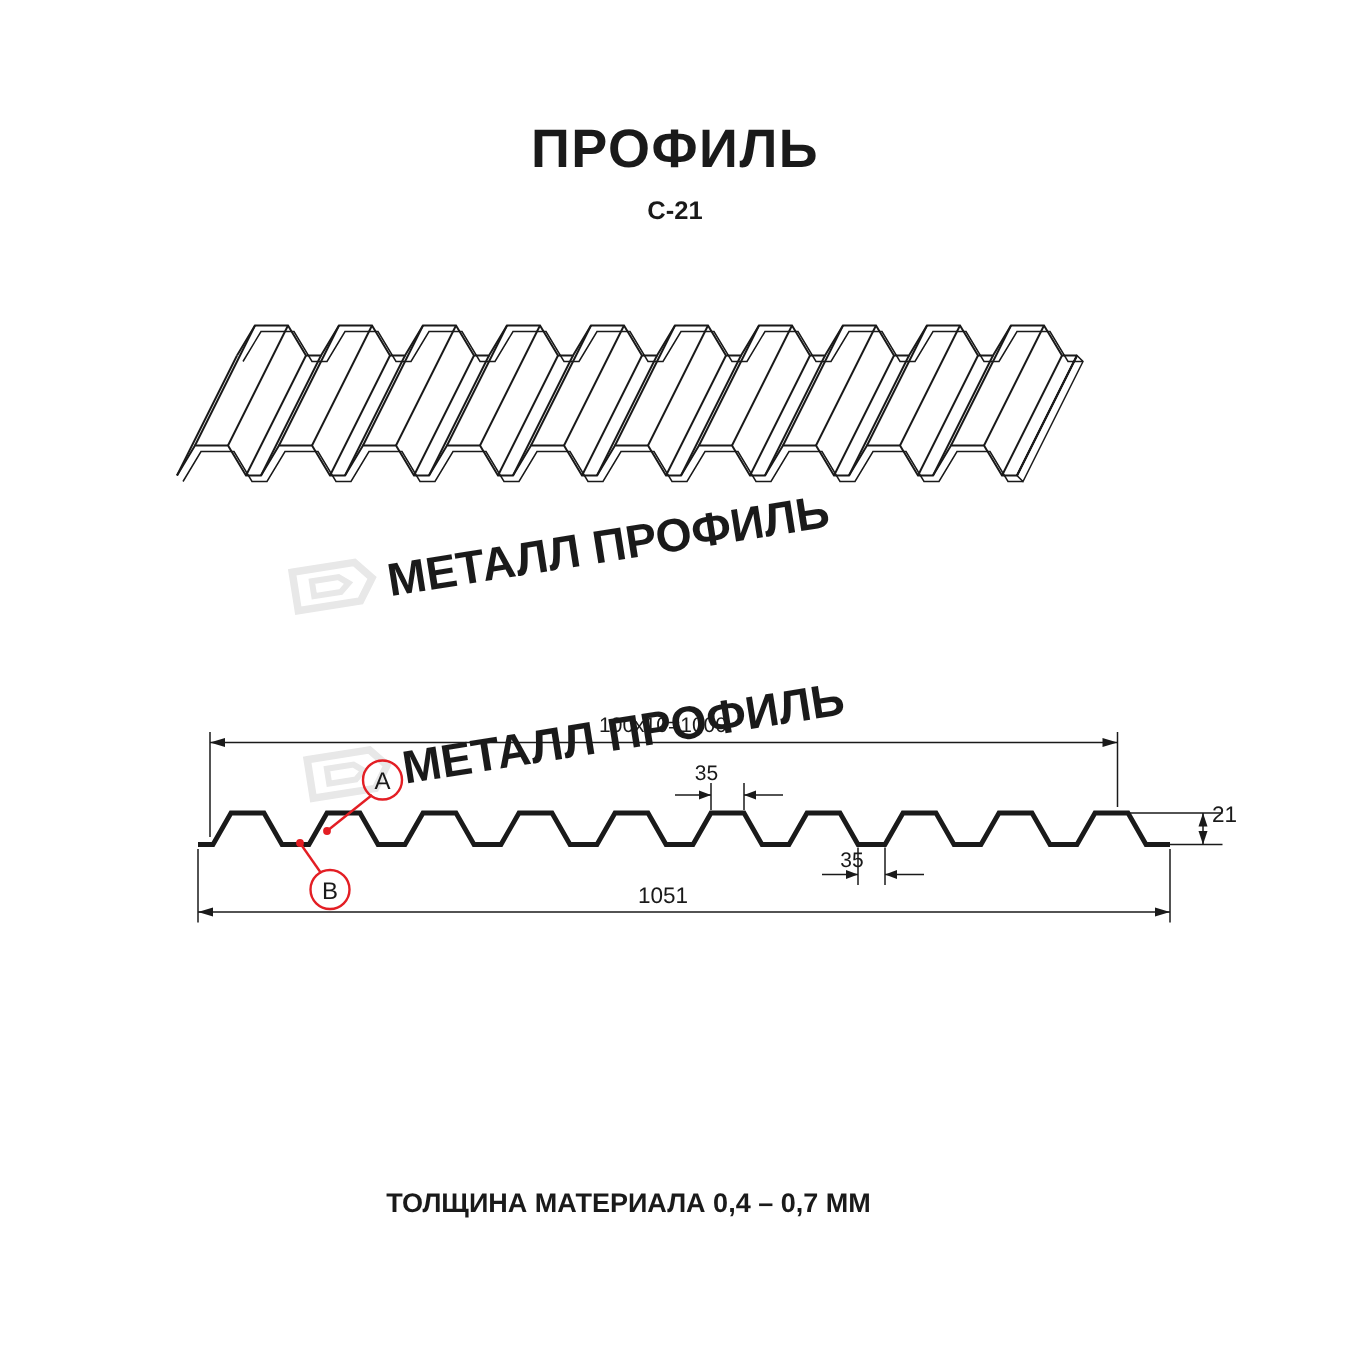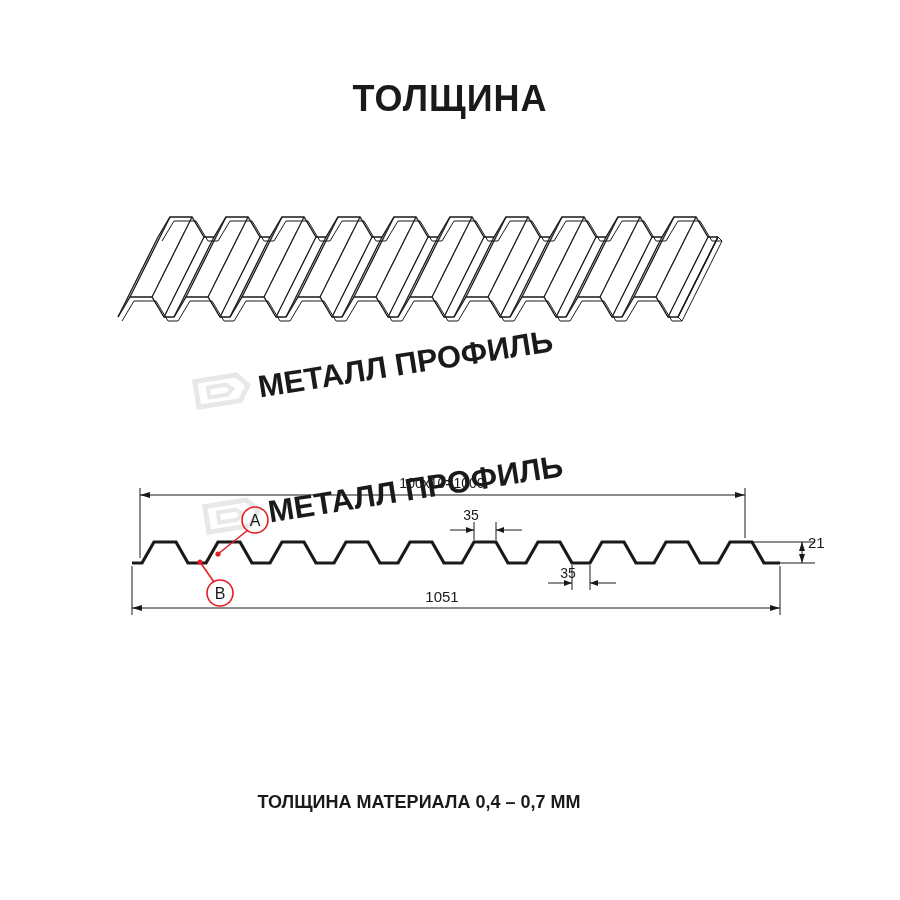--- a/index.html
+++ b/index.html
@@ -77,21 +77,22 @@
   text {
     font-family: "Liberation Sans", sans-serif;
     fill: #1a1a1a;
   }
 </style>
 </head>
 <body>
 
 <div class="page">
 
-  <div class="title">ТОЛЩИНА</div>
+  <div class="title">ПРОФИЛЬ</div>
+  <div class="subtitle">С-21</div>
 
   <div class="wm wm1">
     <svg width="420" height="95" viewBox="0 0 420 95">
       <g transform="rotate(-9 210 47)">
         <path d="M10 30 L52 30 L62 42 L52 56 L10 56 Z" fill="none" stroke="#e8e8e8" stroke-width="5"></path>
         <path d="M22 38 L40 38 L46 43 L40 48 L22 48 Z" fill="none" stroke="#e8e8e8" stroke-width="4"></path>
         <text x="72" y="56" font-size="31" font-weight="bold" fill="#e8e8e8">МЕТАЛЛ ПРОФИЛЬ</text>
       </g>
     </svg>
   </div>

